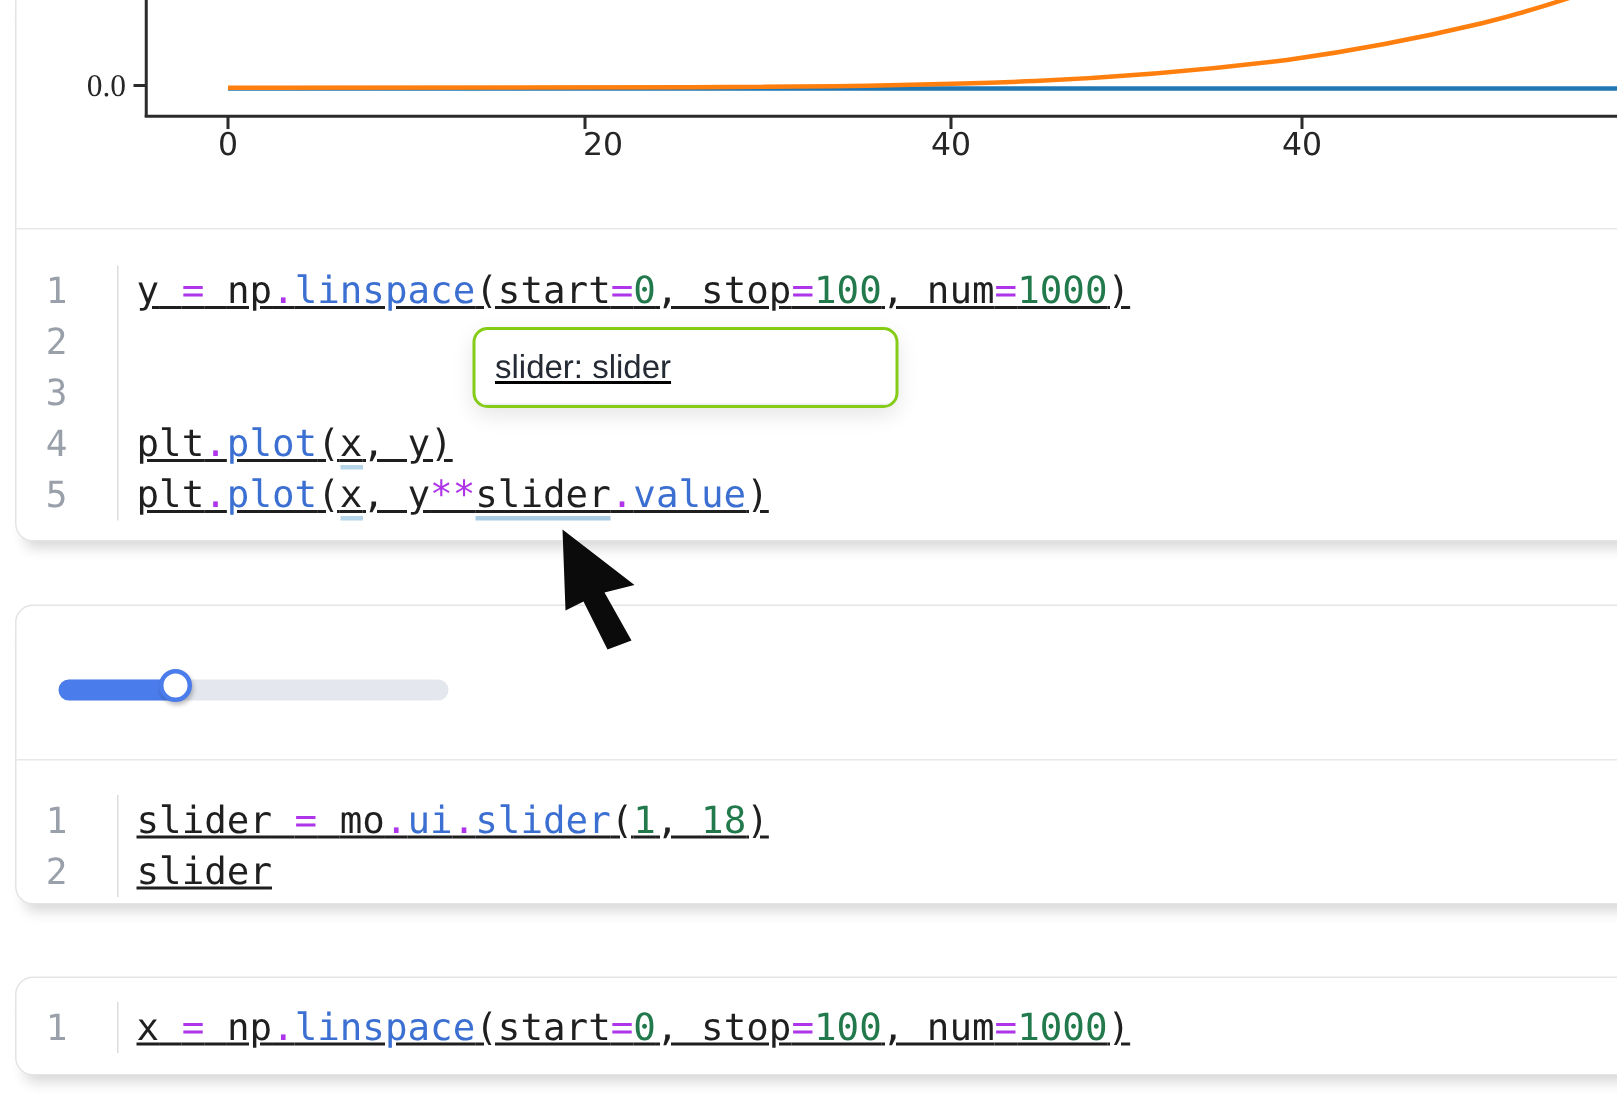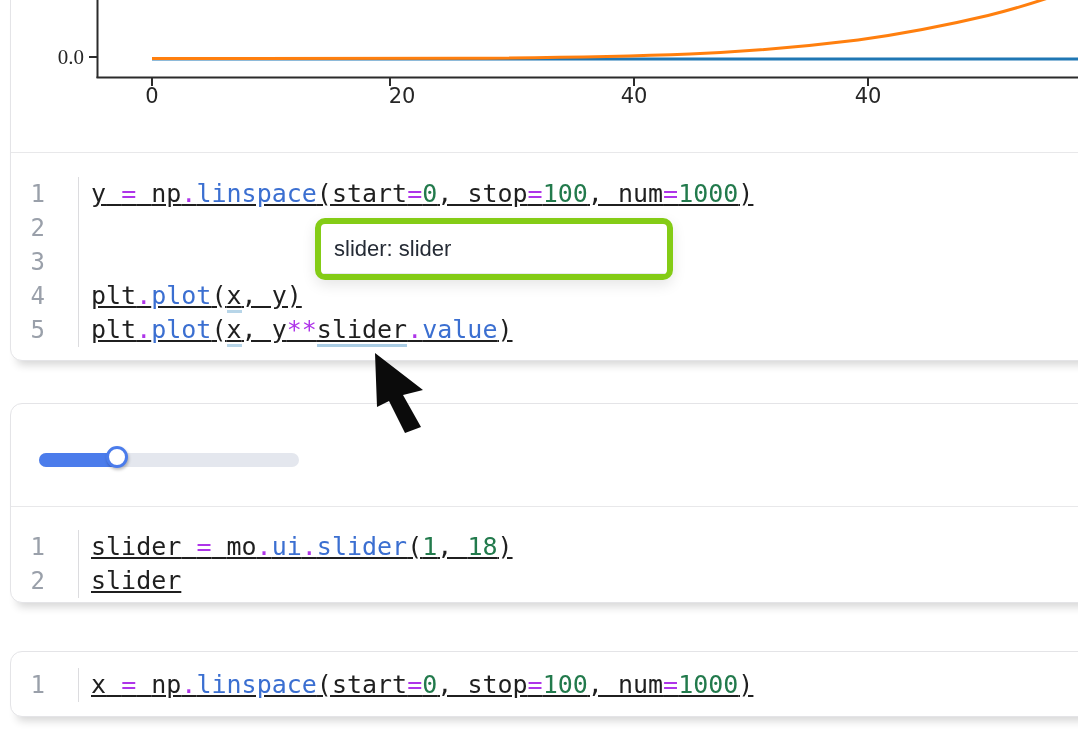--- a/index.html
+++ b/index.html
@@ -27,23 +27,23 @@
 
   
   .plot-layer { position:absolute; left:0; top:0; width:1078px; height:151px; z-index:2;
                 pointer-events:none; }
   .ytick-label { position:absolute; left:35px; top:45px; width:49px; text-align:right;
                  font-family:Liberation Serif, serif; font-size:21px; color:#262626; }
   .xtick-label { position:absolute; top:84px; width:60px; margin-left:-30px; text-align:center;
                  font-family:"DejaVu Sans", sans-serif; font-size:21px; color:#262626; }
 
   
-  .tooltip { position:absolute; left:315px; top:218px; width:358px; z-index:5;
-             background:#fff; border:6px solid #84cc16; border-radius:10px;
-             box-shadow:0 5px 14px rgba(0,0,0,0.10); overflow:hidden; }
+  .tooltip { position:absolute; left:315px; top:218px; width:284px; z-index:5;
+             background:#fff; border:2px solid #84cc16; border-radius:10px;
+             box-shadow:0 5px 14px rgba(0,0,0,0.10); overflow:hidden;text-decoration:underline; }
   .tt-title { padding:12px 18px 11px 13px; font-size:22px; color:#252b35; }
   .tt-sep { border-top:1px solid #e8ebef; }
   .tt-row { display:flex; align-items:center; padding:10px 14px 12px 13px;
             font-size:20px; color:#6e7b8c; }
   .tt-kbd { display:inline-flex; align-items:center; justify-content:center;
             margin:0 8px 0 12px; padding:1px 13px 3px; border:1.5px solid #d7dbe2;
             border-radius:14px; background:#fcfcfd; font-size:19px; color:#6e7b8c; }
 
   
   .slider-out { position:relative; height:102px; }

